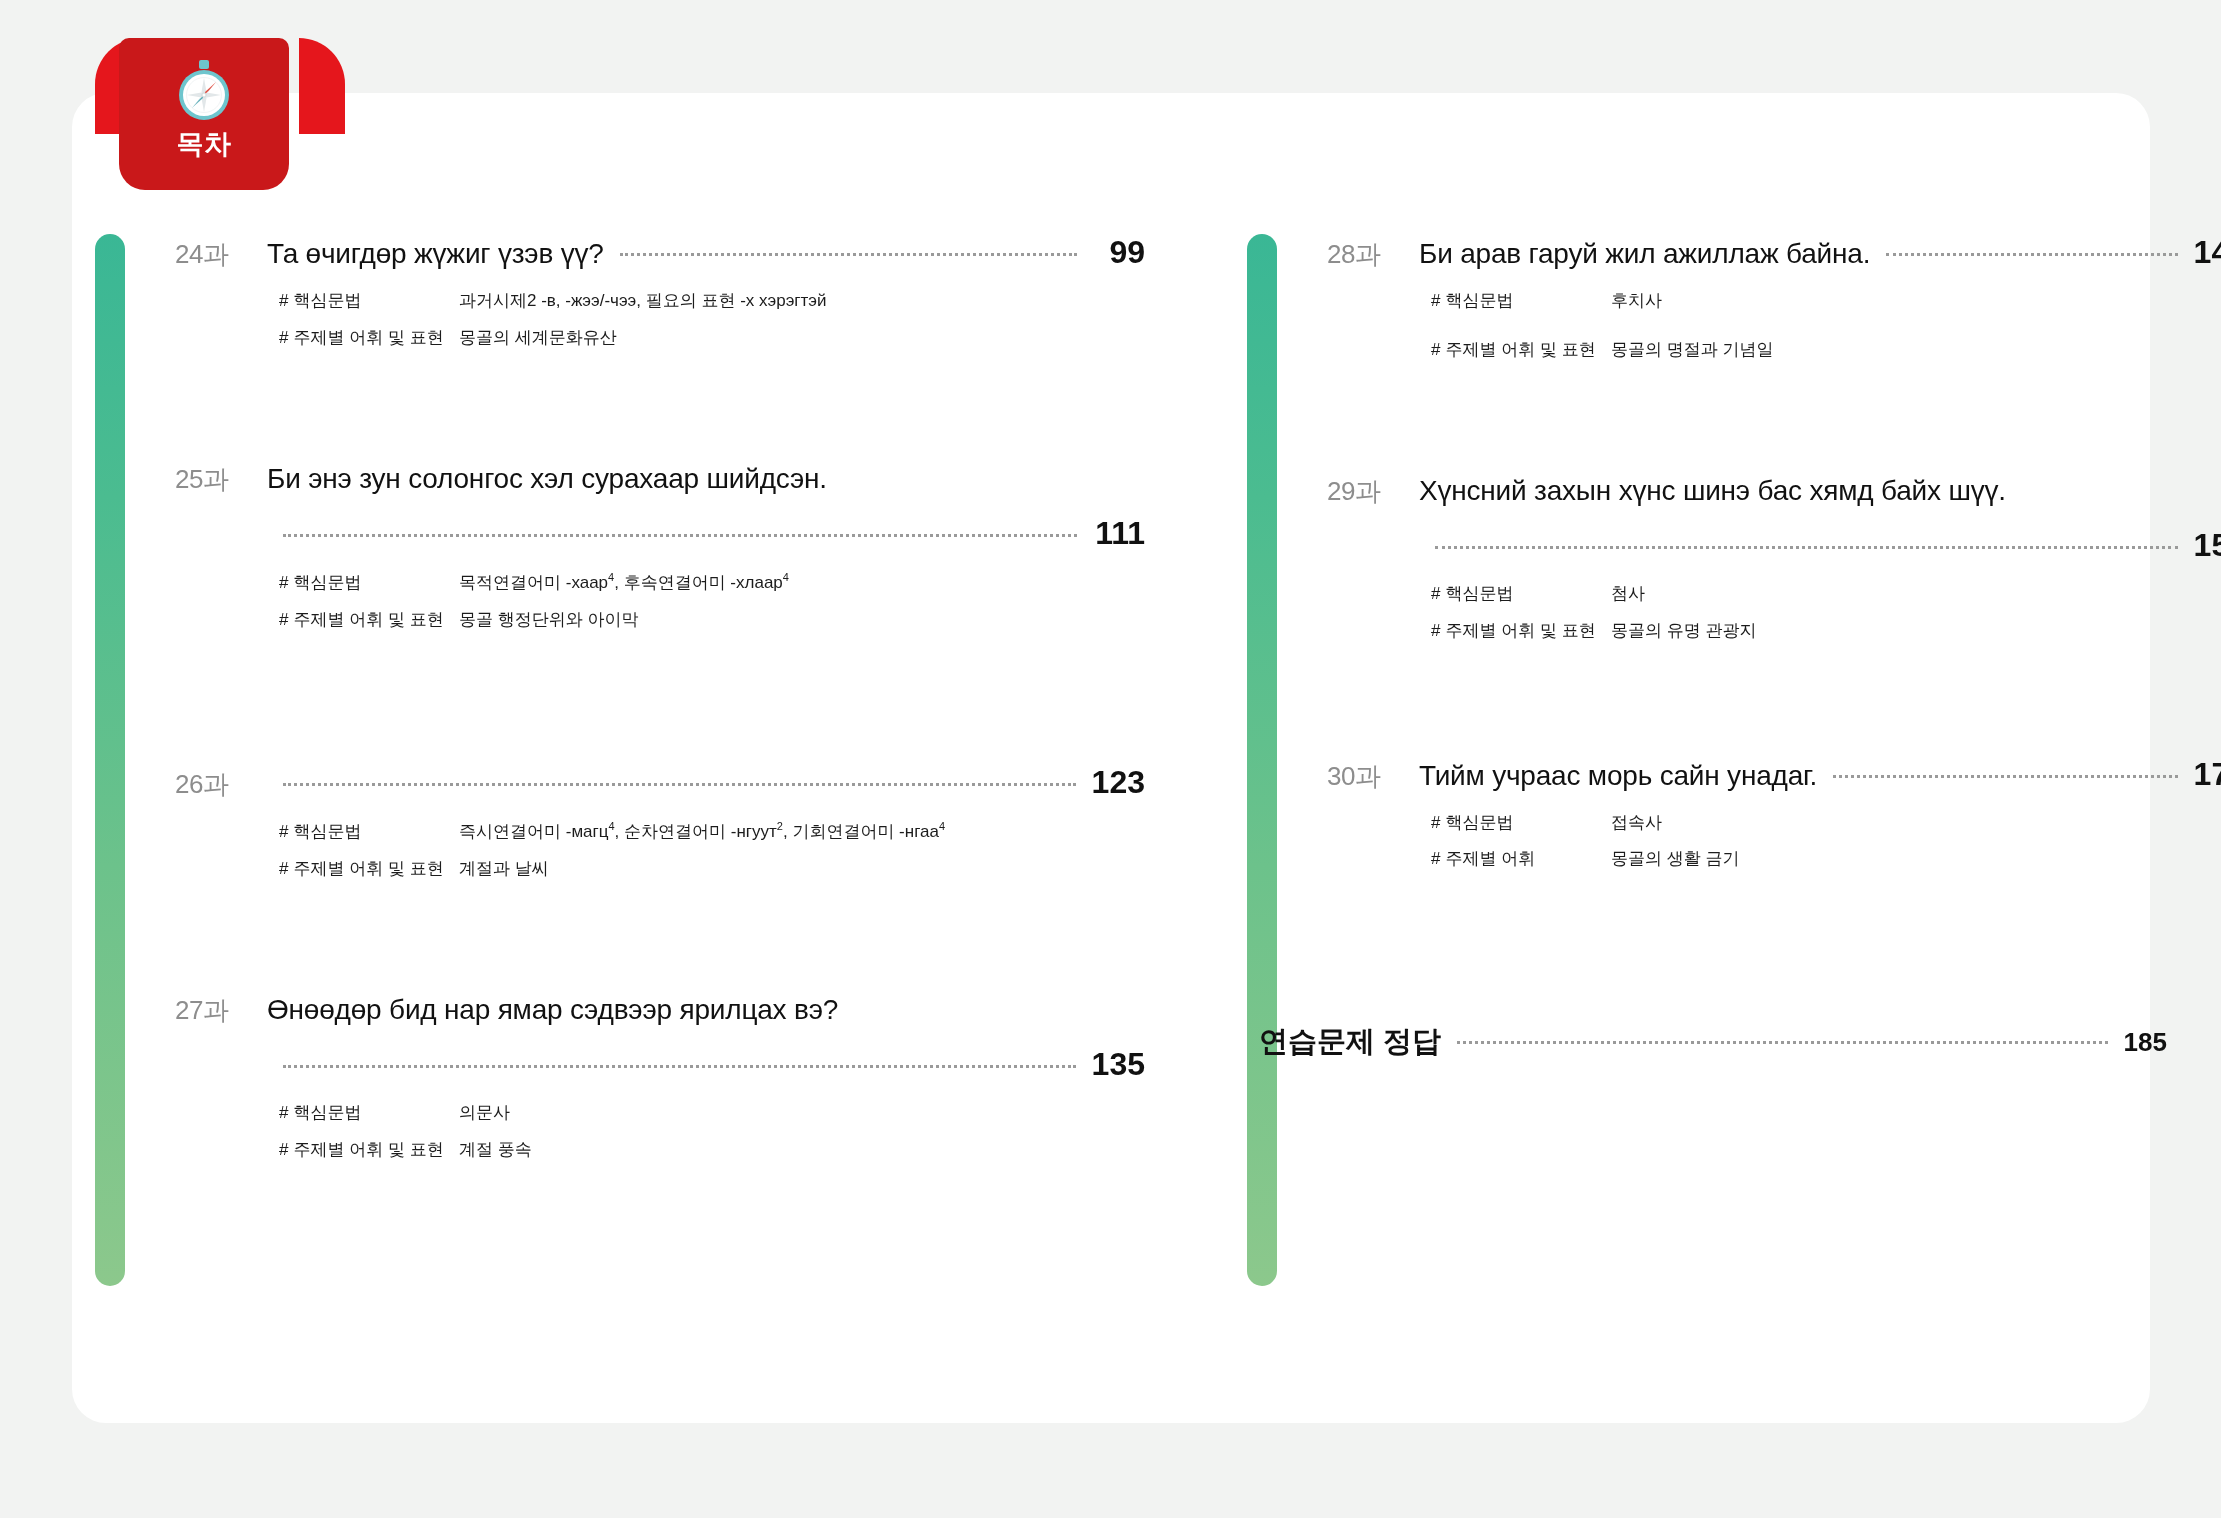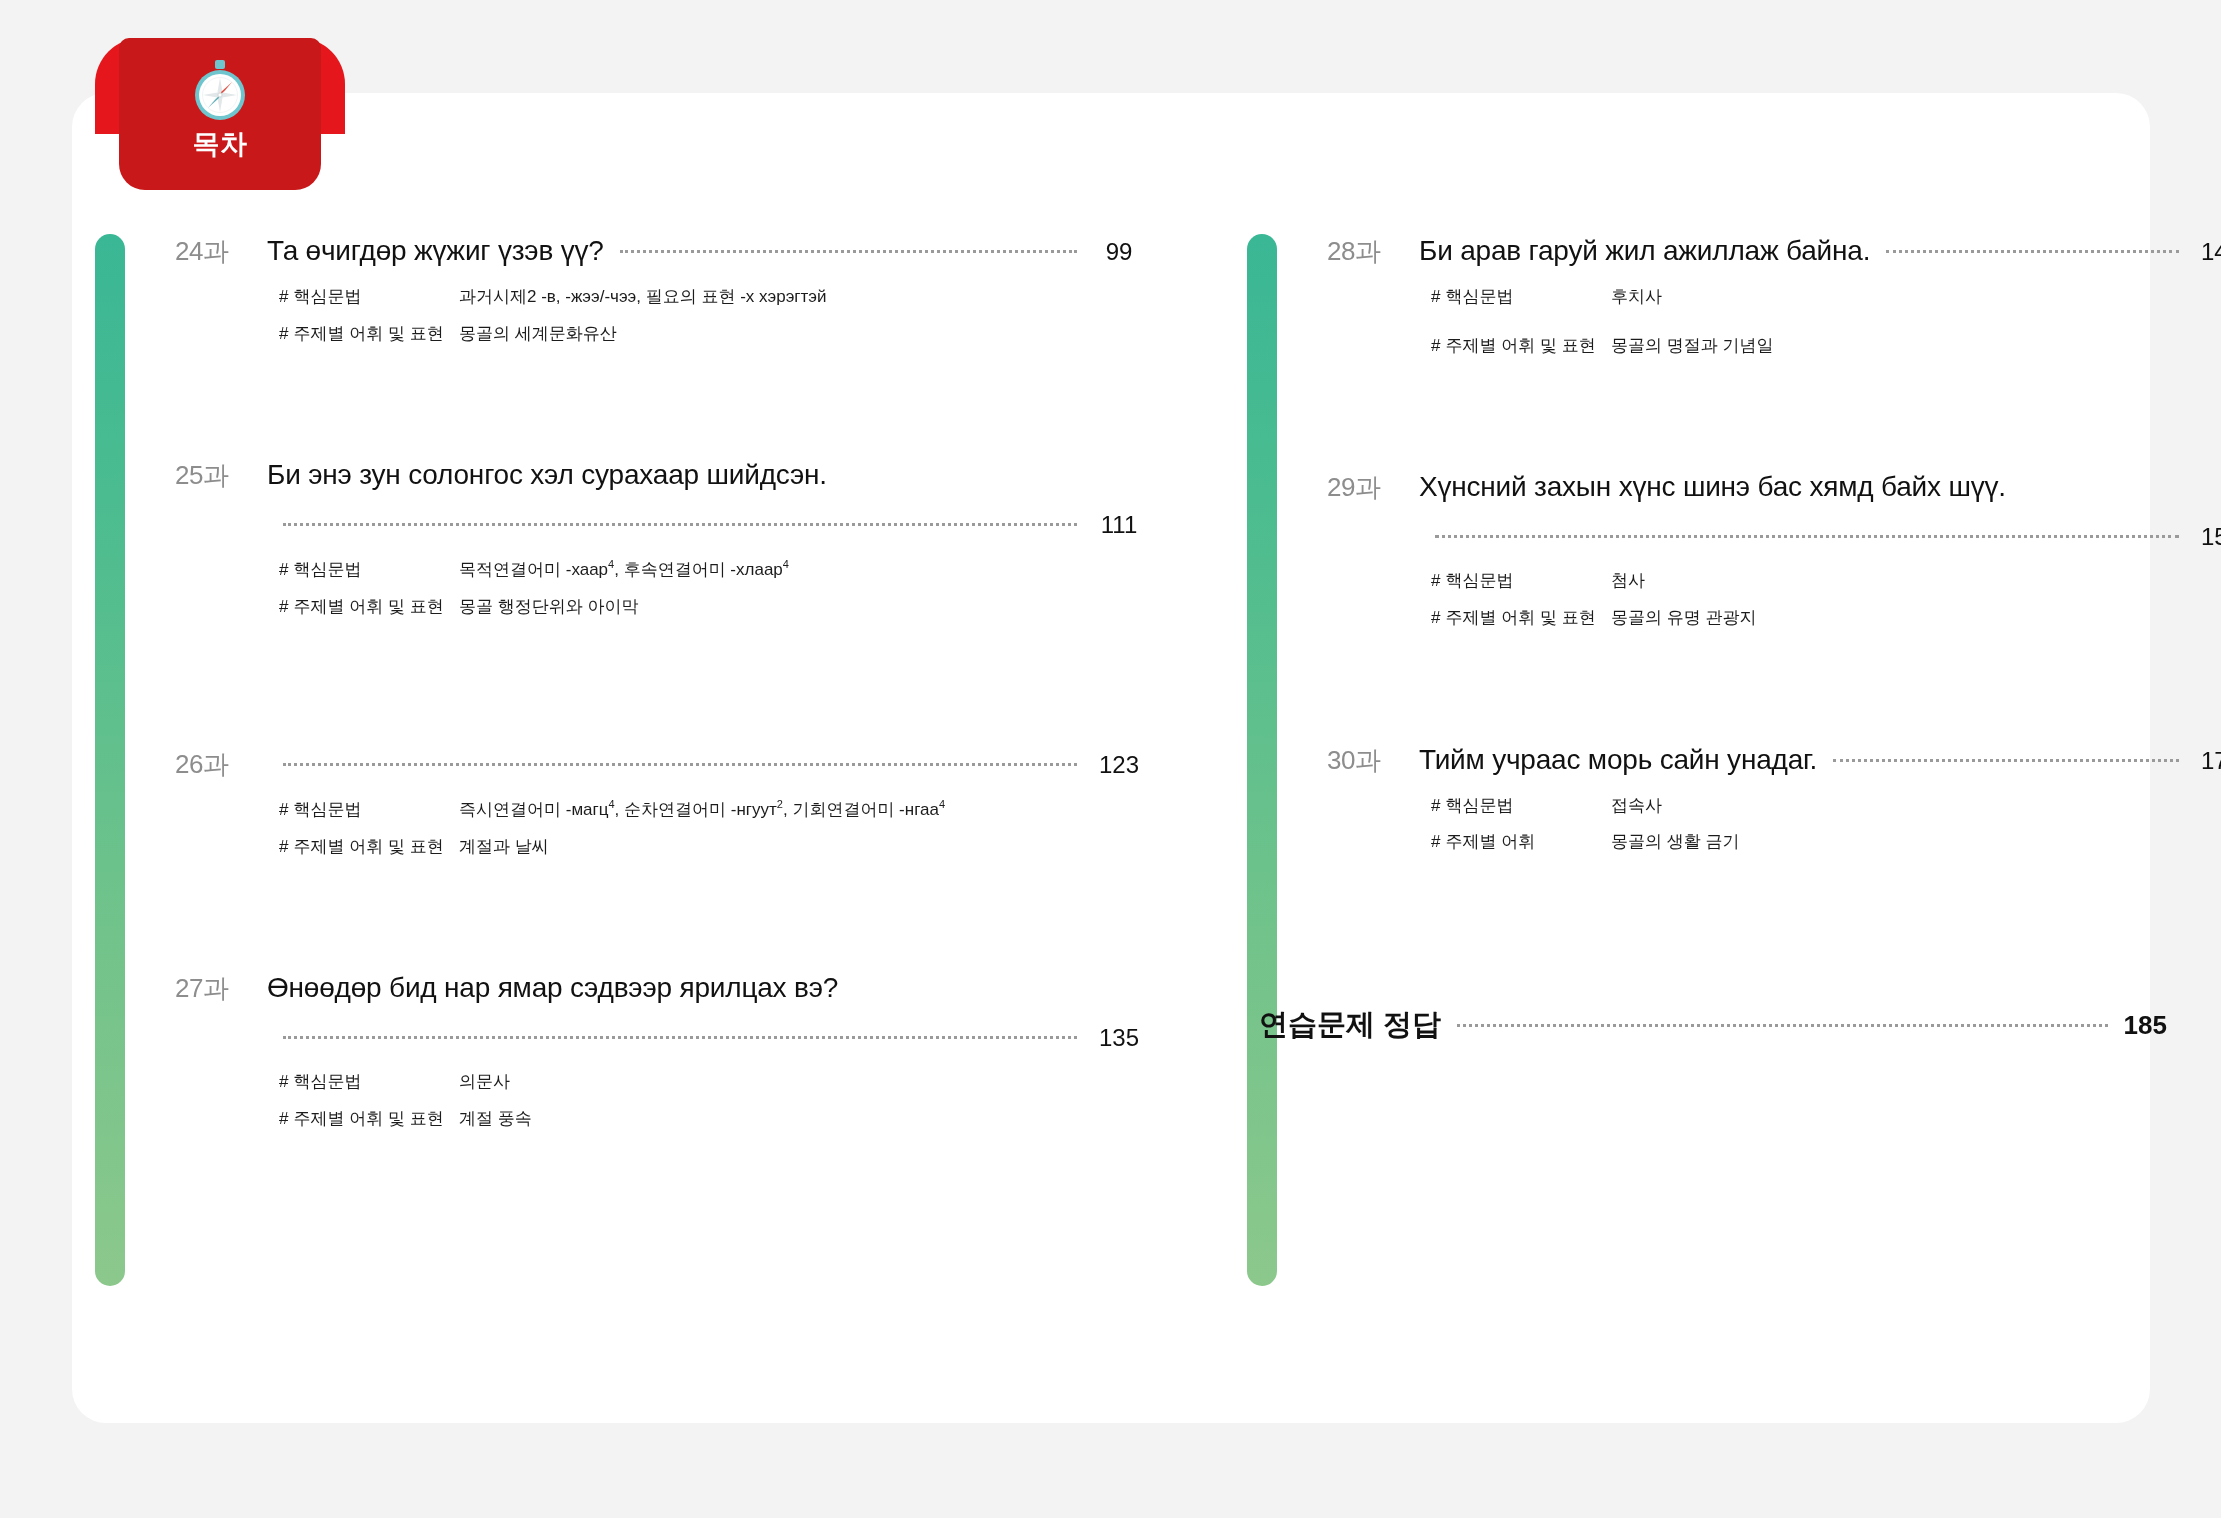--- a/index.html
+++ b/index.html
@@ -46,21 +46,21 @@
     height: 96px;
     background: #e5161c;
   }
   .tab-ear.left  { left: 0;  border-radius: 46px 0 0 0; }
   .tab-ear.right { right: 0; border-radius: 0 46px 0 0; }
 
   .tab-body {
     position: absolute;
     left: 24px;
     top: 0;
-    width: 202px;
+    width: 170px;
     height: 152px;
     background: #c9181a;
     border-radius: 10px 10px 26px 26px;
   }
 
   .compass {
     position: absolute;
     left: 50%;
     top: 22px;
     transform: translateX(-50%);
@@ -154,25 +154,25 @@
     flex: 1 1 auto;
     min-width: 24px;
     margin: 0 16px;
     position: relative;
     height: 1px;
     top: -7px;
     border-bottom: 3px dotted #9a9a9a;
   }
 
   .entry-page {
-    font-size: 24px;
-    font-weight: 400;
+    font-size: 32px;
+    font-weight: 700;
     color: #111111;
     flex: 0 0 auto;
-    text-align: center;
+    text-align: right;
     min-width: 52px;
   }
 
   
   .title-line.wrapped { display: block; }
   .title-line.wrapped .entry-title { display: block; }
   .title-line.wrapped .second-row {
     display: flex;
     align-items: baseline;
     width: 100%;

